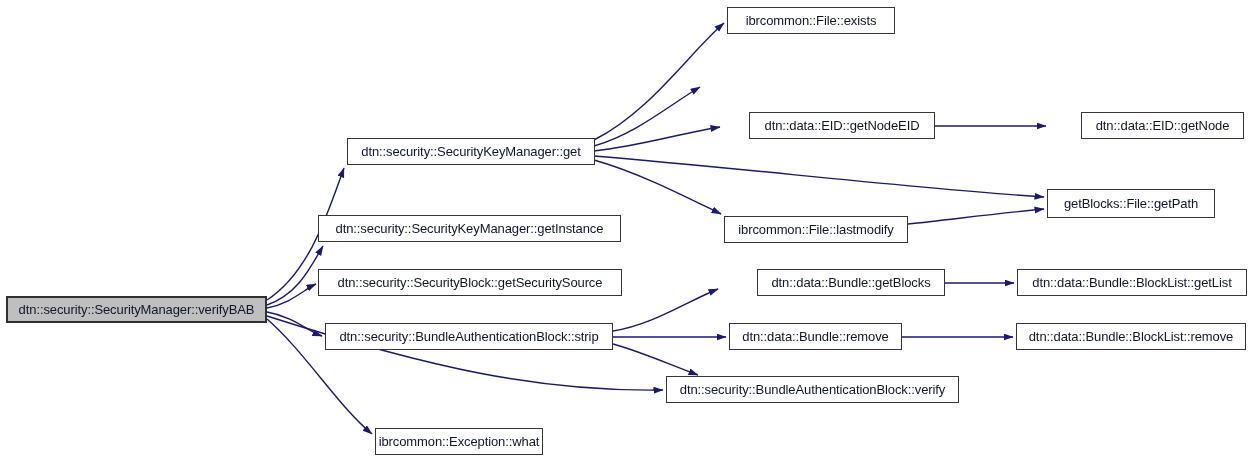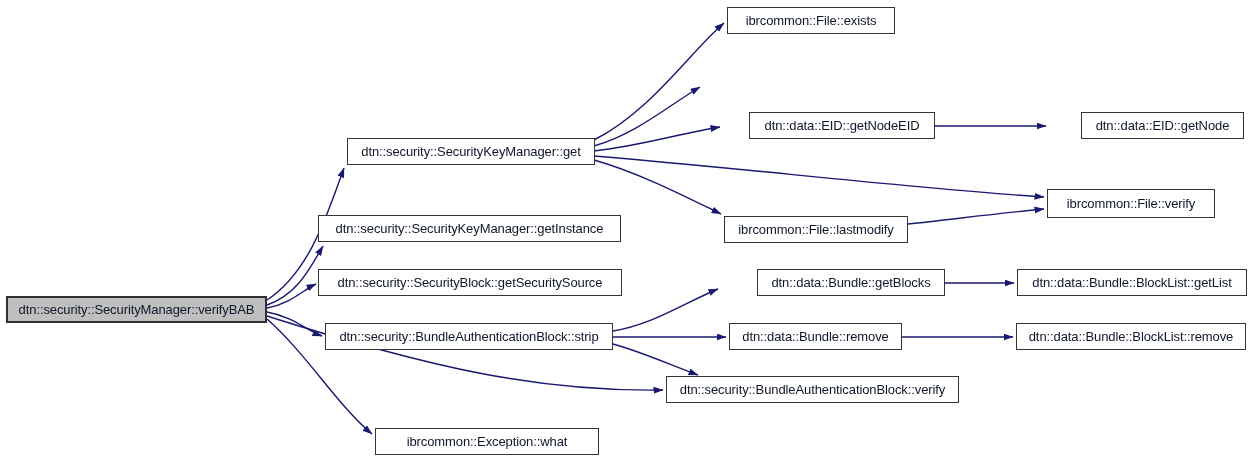--- a/index.html
+++ b/index.html
@@ -62,32 +62,32 @@
   <div class="node highlight" style="left:6px;top:296px;width:261px;height:27px;">dtn::security::SecurityManager::verifyBAB</div>
 
   <div class="node" style="left:347px;top:138px;width:248px;height:27px;">dtn::security::SecurityKeyManager::get</div>
 
   <div class="node" style="left:318px;top:215px;width:303px;height:27px;">dtn::security::SecurityKeyManager::getInstance</div>
 
   <div class="node" style="left:318px;top:269px;width:304px;height:27px;">dtn::security::SecurityBlock::getSecuritySource</div>
 
   <div class="node" style="left:325px;top:323px;width:288px;height:27px;">dtn::security::BundleAuthenticationBlock::strip</div>
 
-  <div class="node" style="left:375px;top:428px;width:224px;height:27px;">ibrcommon::Exception::what</div>
+  <div class="node" style="left:375px;top:428px;width:168px;height:27px;">ibrcommon::Exception::what</div>
 
   <div class="node" style="left:727px;top:7px;width:168px;height:27px;">ibrcommon::File::exists</div>
 
 
   <div class="node" style="left:723px;top:112px;width:186px;height:27px;margin-left:26px;">dtn::data::EID::getNodeEID</div>
 
   <div class="node" style="left:1049px;top:112px;width:163px;height:27px;margin-left:32px;">dtn::data::EID::getNode</div>
 
   <div class="node" style="left:724px;top:216px;width:184px;height:27px;">ibrcommon::File::lastmodify</div>
 
-  <div class="node" style="left:1047px;top:189px;width:168px;height:29px;">ibrcommon::File::verify</div>
+  <div class="node" style="left:1047px;top:189px;width:168px;height:29px;">getBlocks::File::getPath</div>
 
   <div class="node" style="left:721px;top:269px;width:188px;height:27px;margin-left:36px;">dtn::data::Bundle::getBlocks</div>
 
   <div class="node" style="left:1017px;top:269px;width:230px;height:27px;">dtn::data::Bundle::BlockList::getList</div>
 
   <div class="node" style="left:729px;top:323px;width:173px;height:27px;">dtn::data::Bundle::remove</div>
 
   <div class="node" style="left:1016px;top:323px;width:230px;height:27px;">dtn::data::Bundle::BlockList::remove</div>
 
   <div class="node" style="left:666px;top:376px;width:293px;height:27px;">dtn::security::BundleAuthenticationBlock::verify</div>

